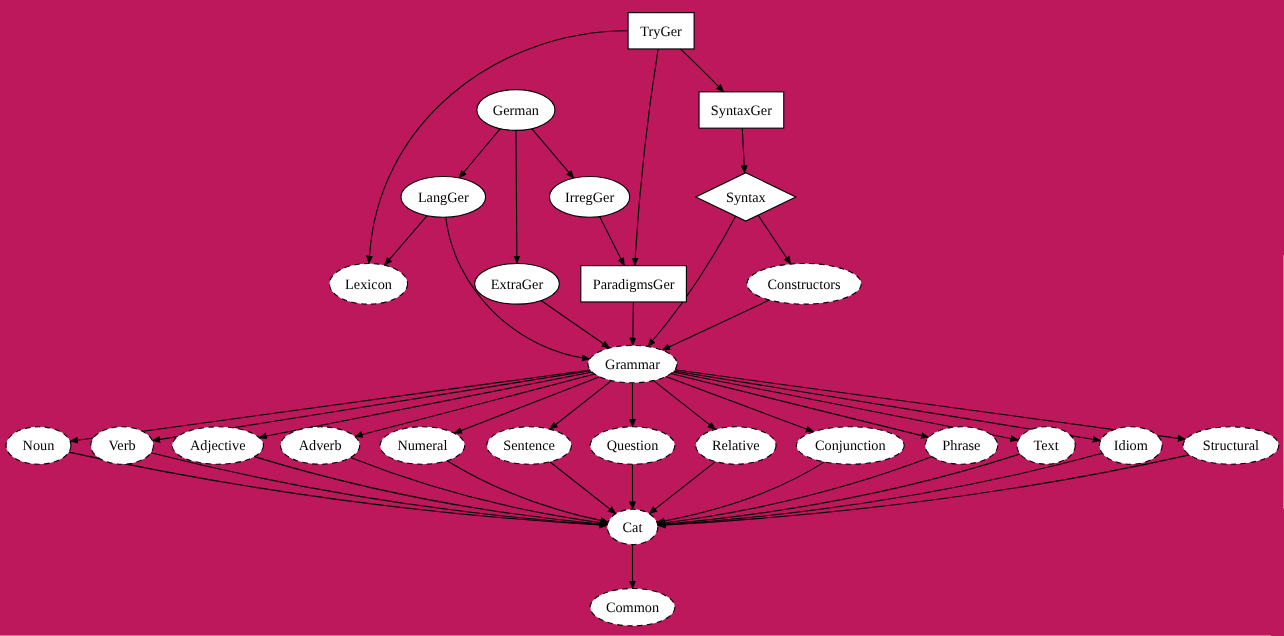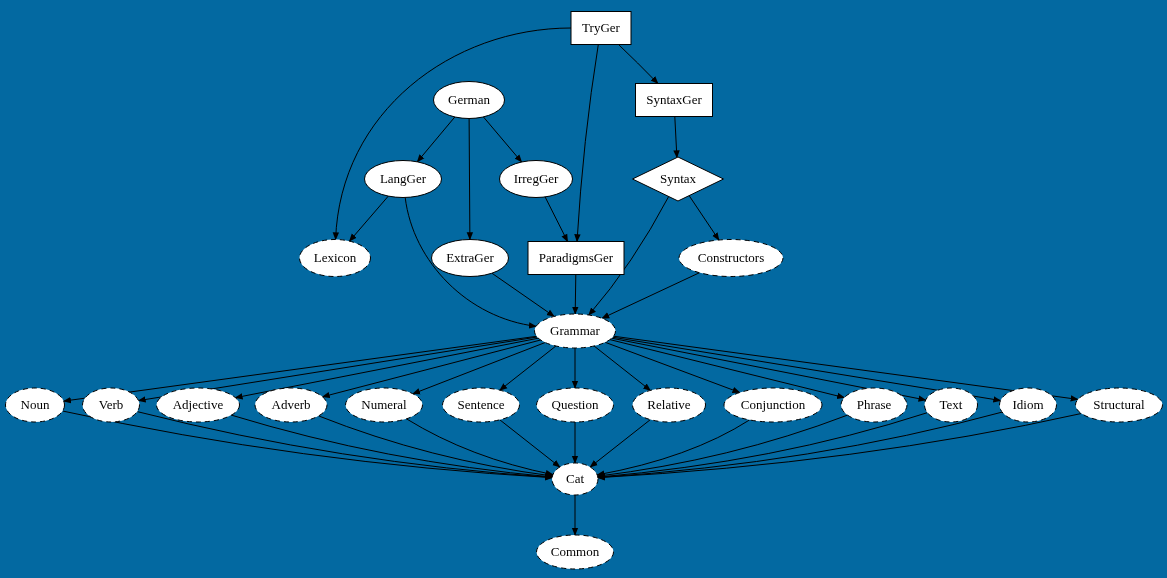--- a/index.html
+++ b/index.html
@@ -3,21 +3,21 @@
 <meta charset="utf-8">
 <style>
   html, body {
     margin: 0;
     padding: 0;
     background: #ffffff;
   }
   .graph-wrap {
     width: 1167px;
     height: 578px;
-    background: #0369a1;
+    background: #be185d;
     overflow: hidden;
   }
   svg text {
     font-family: "Liberation Serif", "DejaVu Serif", serif;
     fill: #000000;
   }
 </style>
 </head>
 <body>
 

